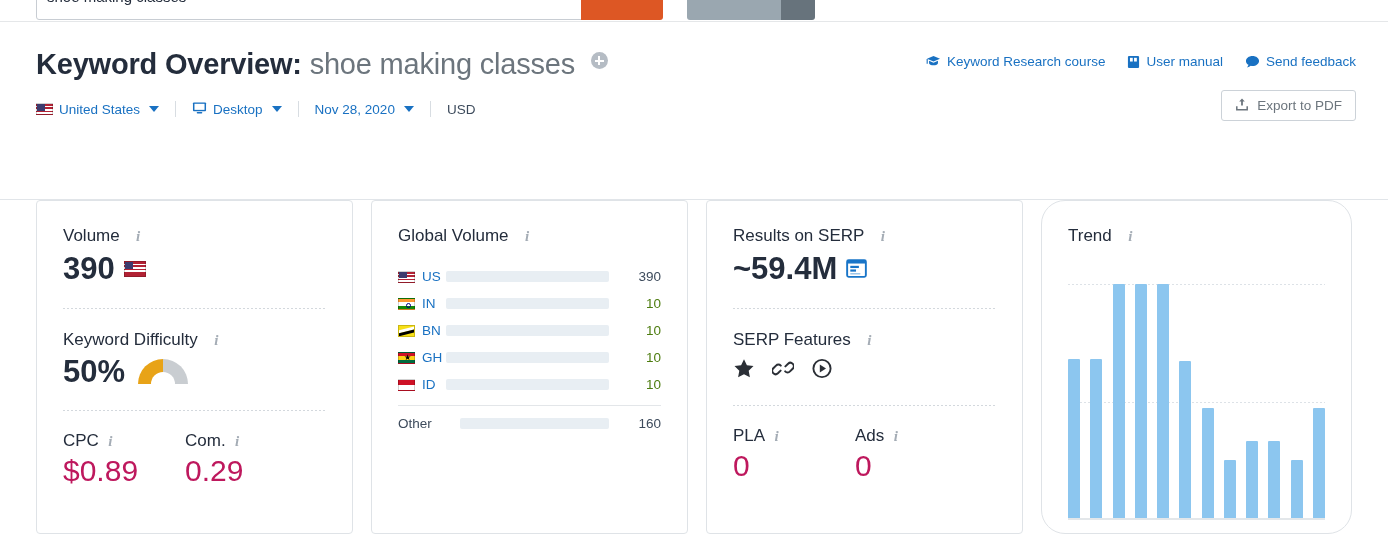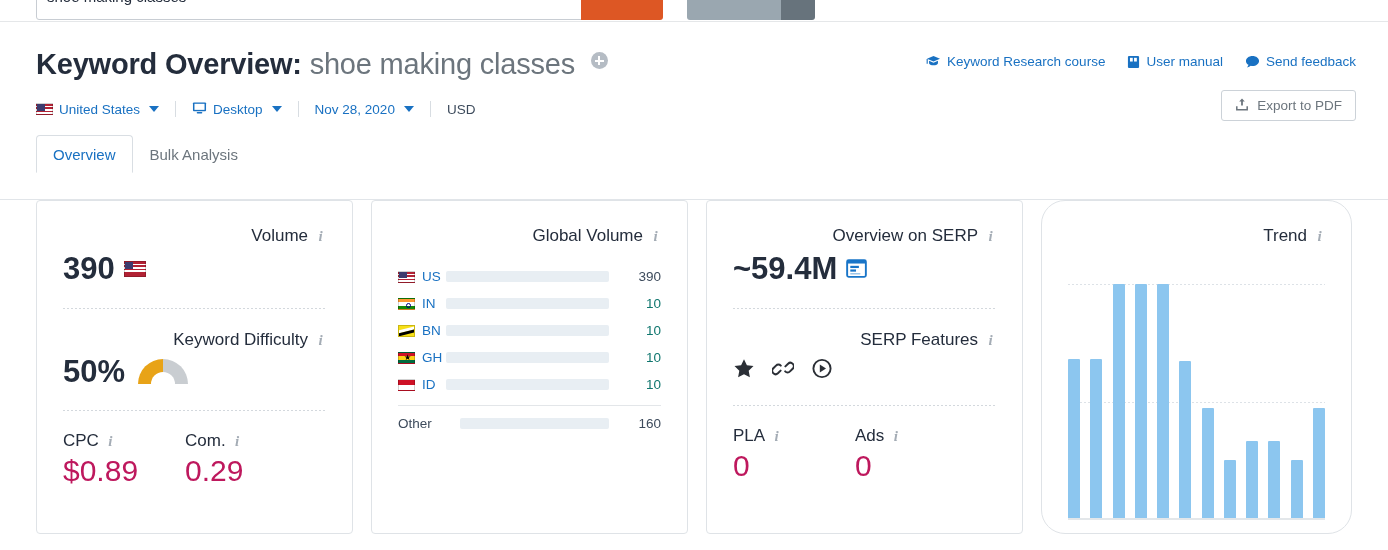--- a/index.html
+++ b/index.html
@@ -115,21 +115,21 @@
   .card {
     position:absolute; top:0; height:334px;
     background:#fff; border:1px solid #dfe3e7; border-radius:4px;
   }
   #card-volume { left:36px;   width:317px; }
   #card-global { left:371px;  width:317px; }
   #card-serp   { left:706px;  width:317px; }
   #card-trend  { left:1041px; width:311px;border-radius:24px; }
 
   .cbody { padding:25px 26px 0 26px; }
-  .clabel { display:flex; align-items:center; gap:7px; font-size:17px; color:#242d3c; white-space:nowrap;justify-content:flex-end; }
+  .clabel { display:flex; align-items:center; gap:13px; font-size:17px; color:#242d3c; white-space:nowrap; }
   .cvalue { font-size:31px; font-weight:bold; color:#242d3c; margin-top:6px; display:flex; align-items:center; gap:9px; line-height:1.1; }
   .cvalue .flag { width:22px; height:16px; }
 
   .info {
     display:inline-block; width:11px; height:15px;
     font-family:"Liberation Serif", serif; font-style:italic; font-weight:bold;
     font-size:15px; line-height:15px; color:#a4acb5; text-align:center; cursor:pointer;
   }
 
   .dashdiv { margin:22px 0 0 0; height:1px;
@@ -156,21 +156,21 @@
 
   
   .gv-list { margin-top:17px; }
   .gv-row { display:flex; align-items:center; height:27px; }
   .gv-cc { width:48px; display:flex; align-items:center; gap:7px; font-size:13.5px; color:#1971c2; }
   .gv-cc.plain { color:#3d4b5c; width:62px; }
   .gv-track { flex:1; height:11px; background:#e8eef3; border-radius:2px; overflow:hidden; margin-right:10px; }
   .gv-fill { height:11px; background:#1975c8; border-radius:2px; }
   .gv-fill.other { background:#55a7e8; }
   .gv-num { width:42px; text-align:right; font-size:13.5px; color:#3d4b5c; }
-  .gv-num.link { color:#0f766e; }
+  .gv-num.link { color:#4d7c0f; }
   .gv-sep { height:1px; background:#e3e6e9; margin:7px 0 4px 0; }
 
   
   .sf-icons { display:flex; align-items:center; gap:17px; margin-top:8px; color:#2b2f36; }
 
   
   .trend-chart { position:relative; margin:38px 0 0 0; height:236px; }
   .grid { position:absolute; left:0; right:0; height:1px;
           background-image:repeating-linear-gradient(to right,#dde2e7 0 2px, transparent 2px 4px); }
   .axis { position:absolute; left:0; right:0; bottom:0; height:2px; background:#e3e7ea; }
@@ -259,28 +259,20 @@
     <div class="filter">
       <span>Nov 28, 2020</span>
       <span class="caret"></span>
     </div>
     <div class="fsep"></div>
     <div class="filter plain">
       <span>USD</span>
     </div>
   </div>
 
-  <div id="tabs">
-    <div class="tab active">
-      <span>Overview</span>
-    </div>
-    <div class="tab">
-      <span>Bulk Analysis</span>
-    </div>
-  </div>
   <div id="tabs-rule"></div>
 </div>
 
 <div id="cards">
 
   <div class="card" id="card-volume">
     <div class="cbody">
       <div class="clabel">
         <span>Volume</span>
         <span class="info">i</span>
@@ -395,21 +387,21 @@
           </span>
           <span class="gv-num">160</span>
         </div>
       </div>
     </div>
   </div>
 
   <div class="card" id="card-serp">
     <div class="cbody">
       <div class="clabel">
-        <span>Overview on SERP</span>
+        <span>Results on SERP</span>
         <span class="info">i</span>
       </div>
       <div class="cvalue">
         <span>~59.4M</span>
         <span>
           <svg width="21" height="21" viewBox="0 0 22 22">
               <rect x="1.2" y="2.2" width="19.6" height="17.6" rx="1.6" fill="none" stroke="#1975c8" stroke-width="2"></rect>
               <rect x="1.2" y="2.2" width="19.6" height="3.6" fill="#1975c8"></rect>
               <rect x="4.5" y="8.2" width="9" height="2.3" fill="#1975c8"></rect>
               <rect x="4.5" y="12" width="6" height="2.3" fill="#1975c8"></rect>

